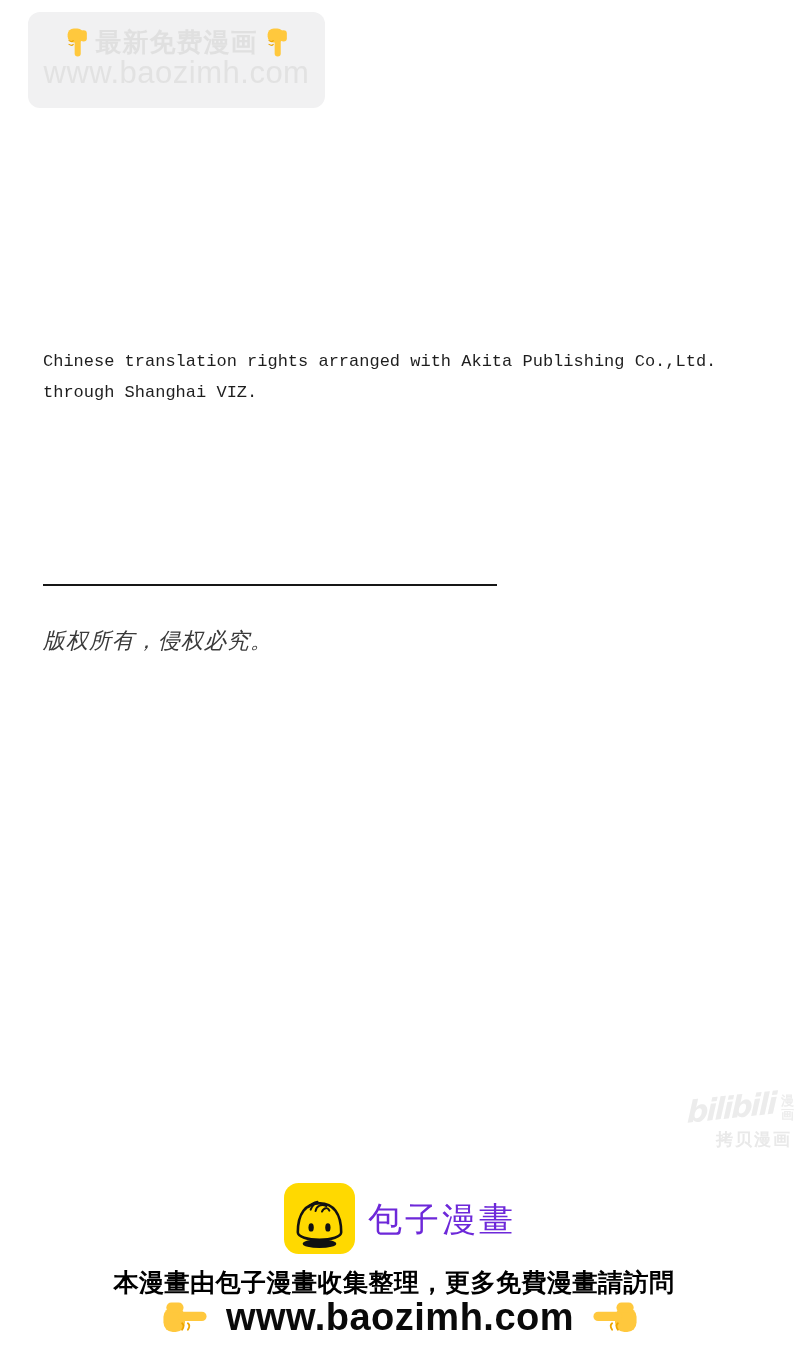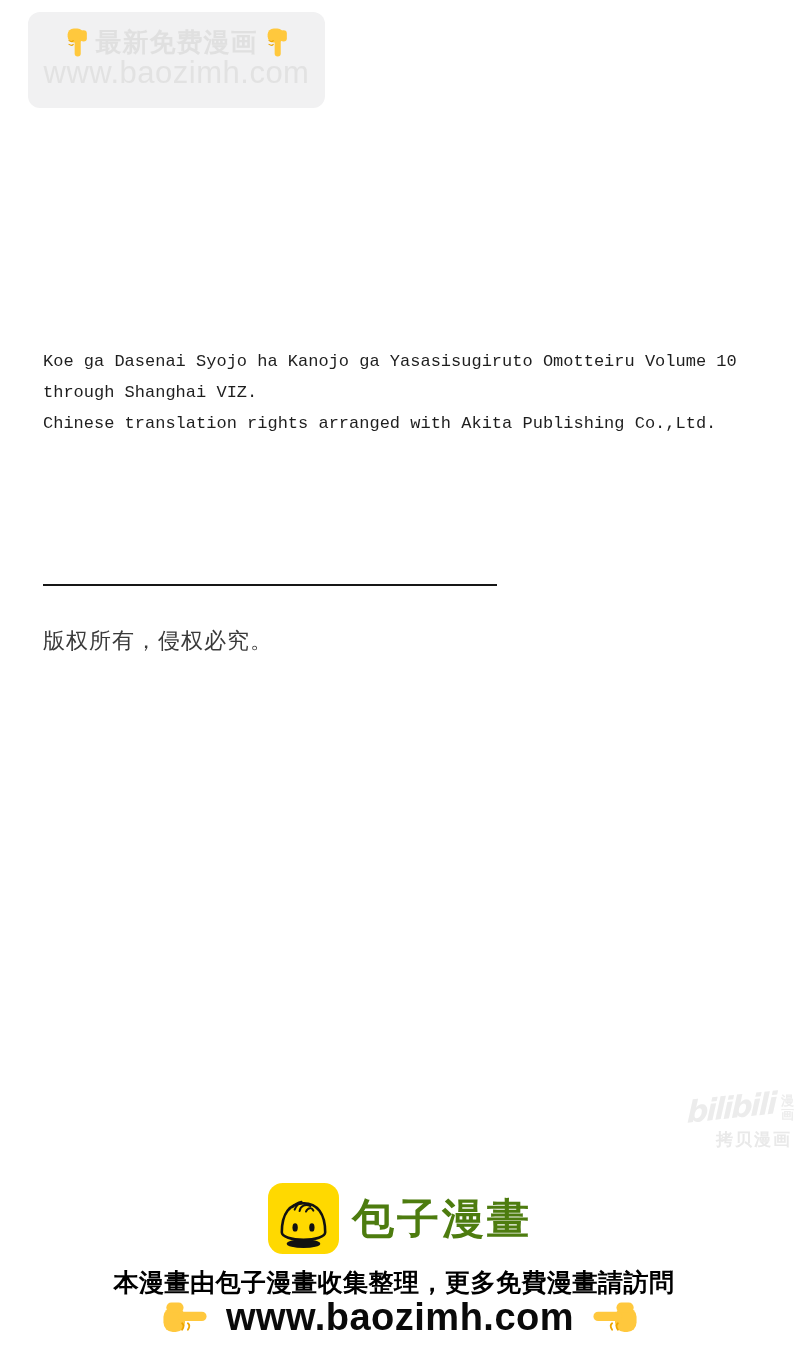--- a/index.html
+++ b/index.html
@@ -44,21 +44,21 @@
     font-size: 17px; line-height: 31px;
     color: #1e1e1e; white-space: nowrap;
   }
   .divider {
     position: absolute; left: 43px; top: 584px;
     width: 454px; height: 2px; background: #161616;
   }
   .rights {
     position: absolute; left: 43px; top: 626px;
     font-family: "Liberation Serif", "DejaVu Serif", serif;
-    font-size: 22px; color: #3a3a3a; letter-spacing: 1px;
+    font-size: 22px; color: #3a3a3a; letter-spacing: 1px; font-style: italic;
   }
 
   
   .bili {
     position: absolute; right: 6px; top: 1090px;
     width: 160px; text-align: right;
     color: #ececec; user-select: none;
   }
   .bili-row {
     display: flex; align-items: center; justify-content: flex-end; gap: 5px;
@@ -81,21 +81,21 @@
     font-weight: bold; color: #e9e9e9;
   }
 
   
   .brand-row {
     position: absolute; left: 0; right: 0; top: 1183px;
     display: flex; align-items: center; justify-content: center; gap: 13px;
   }
   .logo { display: inline-block; line-height: 0; }
   .brand-name {
-    font-size: 42px; font-weight: bold; color: #4d7c0f;
+    font-size: 34px; font-weight: normal; color: #6d28d9;
     letter-spacing: 3px; line-height: 1;
   }
   .info-line {
     position: absolute; left: 0; right: 12px; top: 1266px;
     text-align: center;
     font-size: 25px; font-weight: bold; color: #000000;
     letter-spacing: 0.5px;
   }
   .url-row {
     position: absolute; left: 0; right: 0; top: 1297px;
@@ -126,23 +126,22 @@
         <rect x="6" y="3" width="24" height="14" rx="7" fill="#FFC83D"></rect>
         <rect x="22" y="16" width="40" height="13" rx="6.5" fill="#FFC83D"></rect>
         <path d="M28 32 q4 3 0 9 M36 32 q4 3 0 9" stroke="#EDA600" stroke-width="2.5" fill="none" stroke-linecap="round"></path>
       </svg>
     </span>
   </div>
   <div class="wm-line2">www.baozimh.com</div>
 </div>
 
 <div class="copyright">
-  <div>Koe ga Dasenai Syojo ha Kanojo ga Yasasisugiruto Omotteiru Volume 10</div>
+  <div>Chinese translation rights arranged with Akita Publishing Co.,Ltd.</div>
   <div>through Shanghai VIZ.</div>
-  <div>Chinese translation rights arranged with Akita Publishing Co.,Ltd.</div>
 </div>
 
 <div class="divider"></div>
 
 <div class="rights">版权所有，侵权必究。</div>
 
 <div class="bili">
   <div class="bili-row">
     <span class="bili-script">bilibili</span>
     <span class="bili-col">

